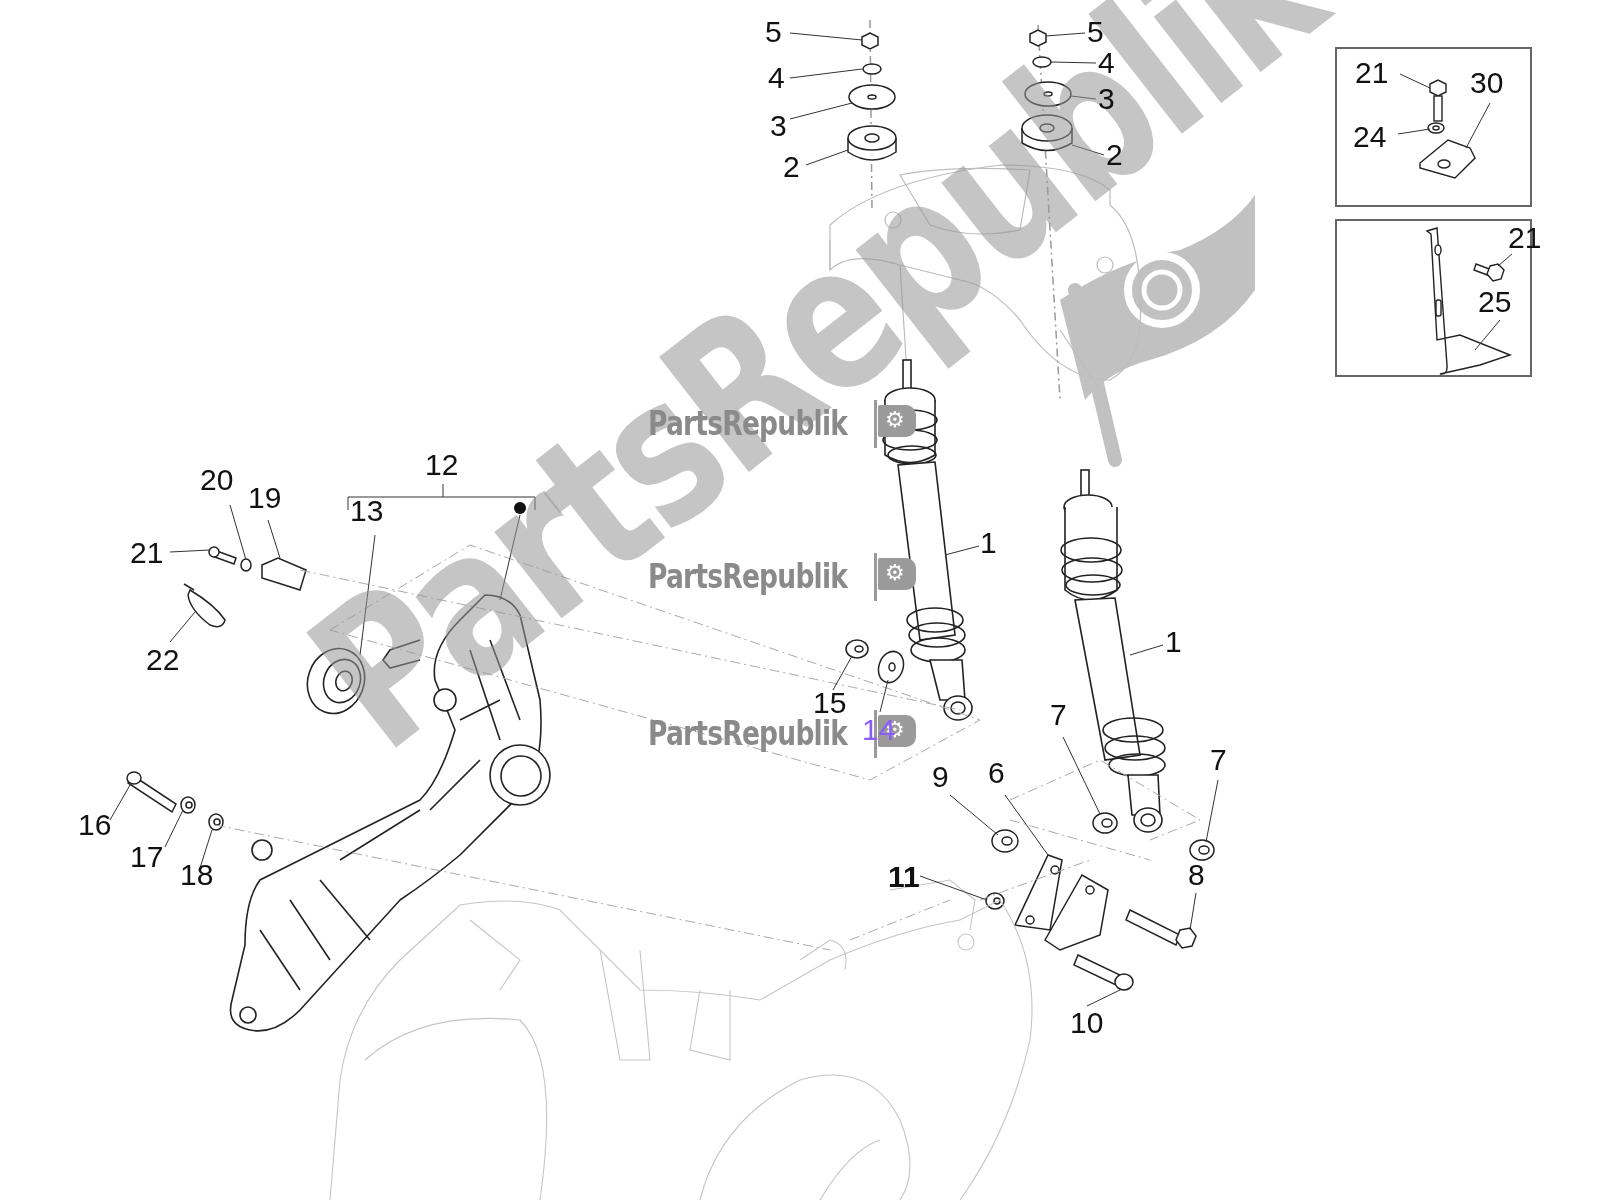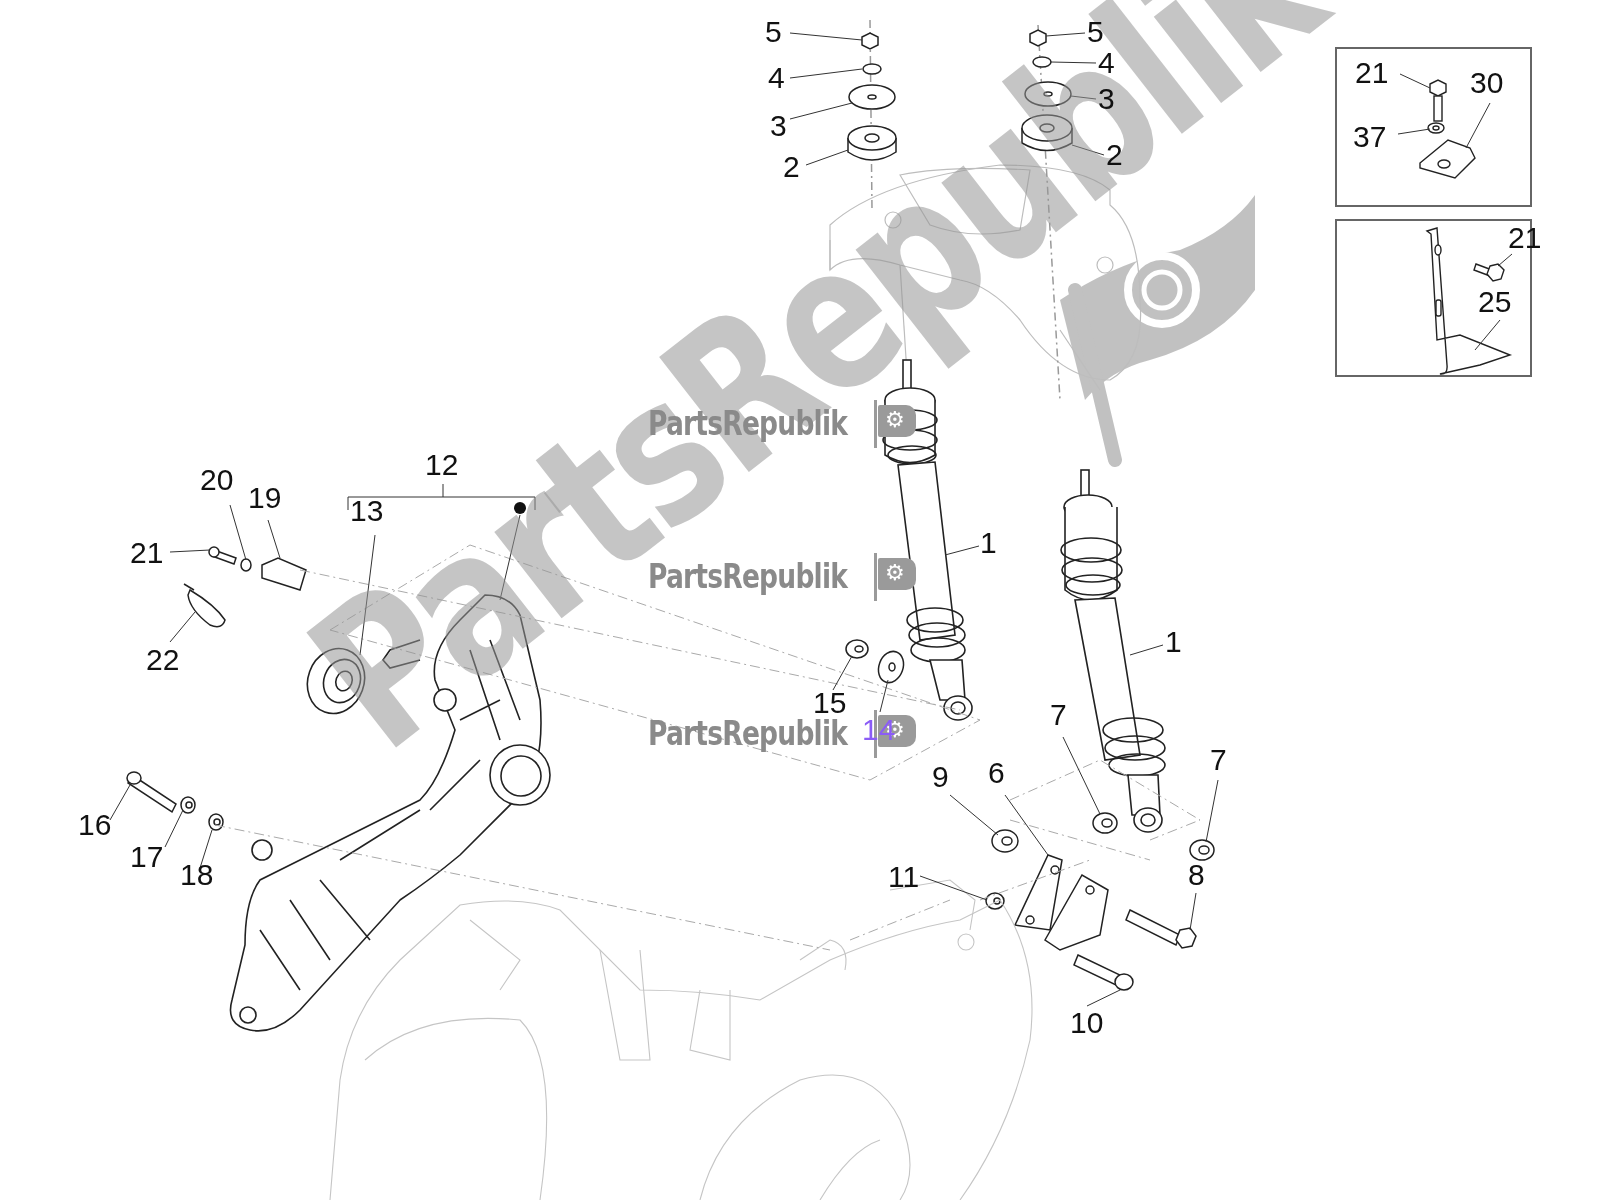--- a/index.html
+++ b/index.html
@@ -289,20 +289,20 @@
 <div class="callout" style="left:146px; top:645px;">22</div>
 <div class="callout" style="left:813px; top:688px;">15</div>
 <div class="callout" style="left:862px; top:715px; color:#8b5cf6;">14</div>
 <div class="callout" style="left:78px; top:810px;">16</div>
 <div class="callout" style="left:130px; top:842px;">17</div>
 <div class="callout" style="left:180px; top:860px;">18</div>
 <div class="callout" style="left:1050px; top:700px;">7</div>
 <div class="callout" style="left:1210px; top:745px;">7</div>
 <div class="callout" style="left:932px; top:762px;">9</div>
 <div class="callout" style="left:988px; top:758px;">6</div>
-<div class="callout" style="left:888px; top:862px;">11</div>
+<div class="callout" style="left:888px; top:862px;font-weight:bold;">11</div>
 <div class="callout" style="left:1188px; top:860px;">8</div>
 <div class="callout" style="left:1070px; top:1008px;">10</div>
 <div class="callout" style="left:1355px; top:58px;">21</div>
 <div class="callout" style="left:1470px; top:68px;">30</div>
-<div class="callout" style="left:1353px; top:122px;">37</div>
+<div class="callout" style="left:1353px; top:122px;">24</div>
 <div class="callout" style="left:1508px; top:223px;">21</div>
 <div class="callout" style="left:1478px; top:287px;">25</div>
 
 </body></html>

